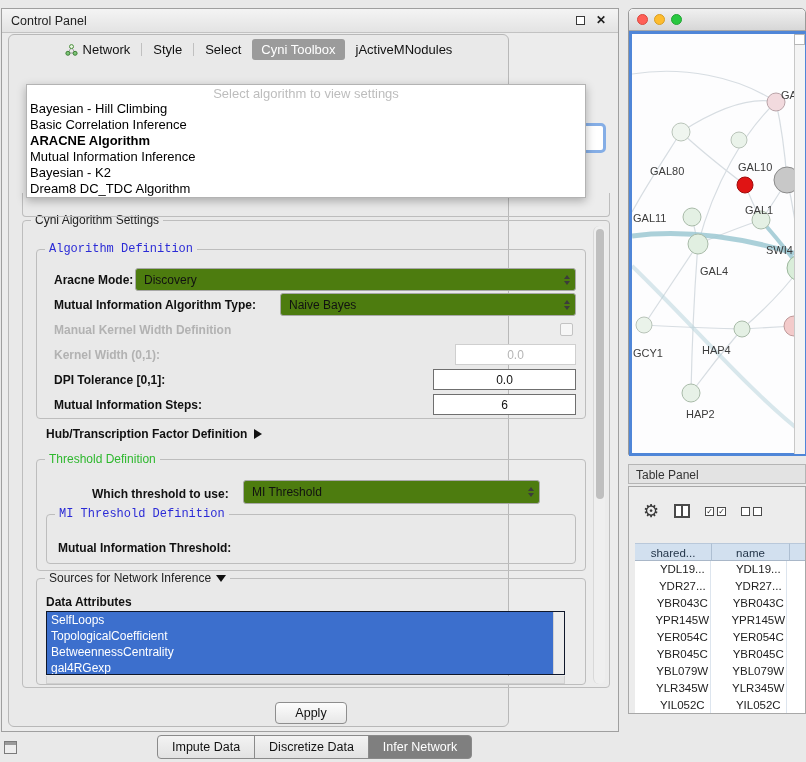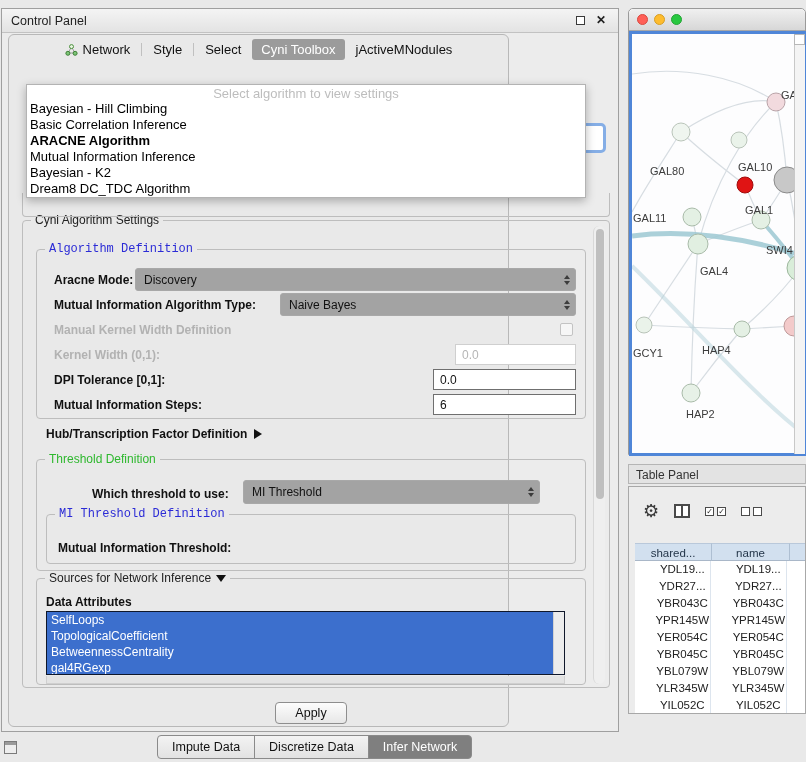--- a/index.html
+++ b/index.html
@@ -31,27 +31,27 @@
 
   
   .groupbox{position:absolute;border:1px solid #bdbdbd;border-radius:4px;}
   .gb-title{position:absolute;top:-8px;left:8px;background:#e9e9e9;padding:0 4px;font-size:12px;color:#222;white-space:nowrap;display:inline-flex;align-items:center;gap:5px;}
   .gb-title.blue{color:#2b2bd6;font-family:Liberation Mono, monospace;}
   .gb-title.green{color:#2eb82e;}
 
   .flabel{position:absolute;font-size:12px;font-weight:bold;color:#111;white-space:nowrap;}
   .flabel.disabled{color:#b2b2b2;}
 
-  .combo{position:absolute;background:#a3a3a3;border:1px solid #a8a8a8;border-radius:3px;font-size:12px;display:flex;align-items:center;padding:0 22px 0 8px;color:#111;}
+  .combo{position:absolute;background:#4d7c0f;border:1px solid #a8a8a8;border-radius:3px;font-size:12px;display:flex;align-items:center;padding:0 22px 0 8px;color:#111;}
   .combo-arrows{position:absolute;right:5px;top:50%;transform:translateY(-50%);display:flex;flex-direction:column;align-items:center;gap:2px;}
   .arr-up{width:0;height:0;border-bottom:4px solid #3c3c3c;border-left:3.5px solid transparent;border-right:3.5px solid transparent;}
   .arr-down{width:0;height:0;border-top:4px solid #3c3c3c;border-left:3.5px solid transparent;border-right:3.5px solid transparent;}
 
   .checkbox{position:absolute;width:13px;height:13px;border:1px solid #c3c3c3;border-radius:2px;background:#f6f6f6;}
-  .tfield{position:absolute;background:#fff;border:1px solid #6f6f6f;display:flex;align-items:center;justify-content:flex-start;padding:0 6px;font-size:12px;color:#111;}
+  .tfield{position:absolute;background:#fff;border:1px solid #6f6f6f;display:flex;align-items:center;justify-content:center;padding:0 6px;font-size:12px;color:#111;}
   .tfield.disabled{border-color:#cfcfcf;color:#b5b5b5;}
 
   .hub-row{position:absolute;display:flex;align-items:center;gap:7px;}
   .tri-right{width:0;height:0;border-left:8px solid #111;border-top:5px solid transparent;border-bottom:5px solid transparent;}
   .tri-down{width:0;height:0;border-top:7px solid #111;border-left:5px solid transparent;border-right:5px solid transparent;}
 
   .attr-list{position:absolute;left:37px;top:576px;width:519px;height:64px;background:#3b82f6;border:1px solid #0f172a;overflow:hidden;}
   .attr-item{height:16px;line-height:16px;padding-left:4px;background:#3c6fcd;color:#fff;font-size:12px;width:508px;}
   .list-vscroll{position:absolute;right:0;top:0;bottom:0;width:11px;background:#ececec;border-left:1px solid #d2d2d2;}
   .list-hscroll{position:absolute;left:37px;top:641px;width:519px;height:8px;background:#e3e3e3;border:1px solid #cfcfcf;border-top:none;}

